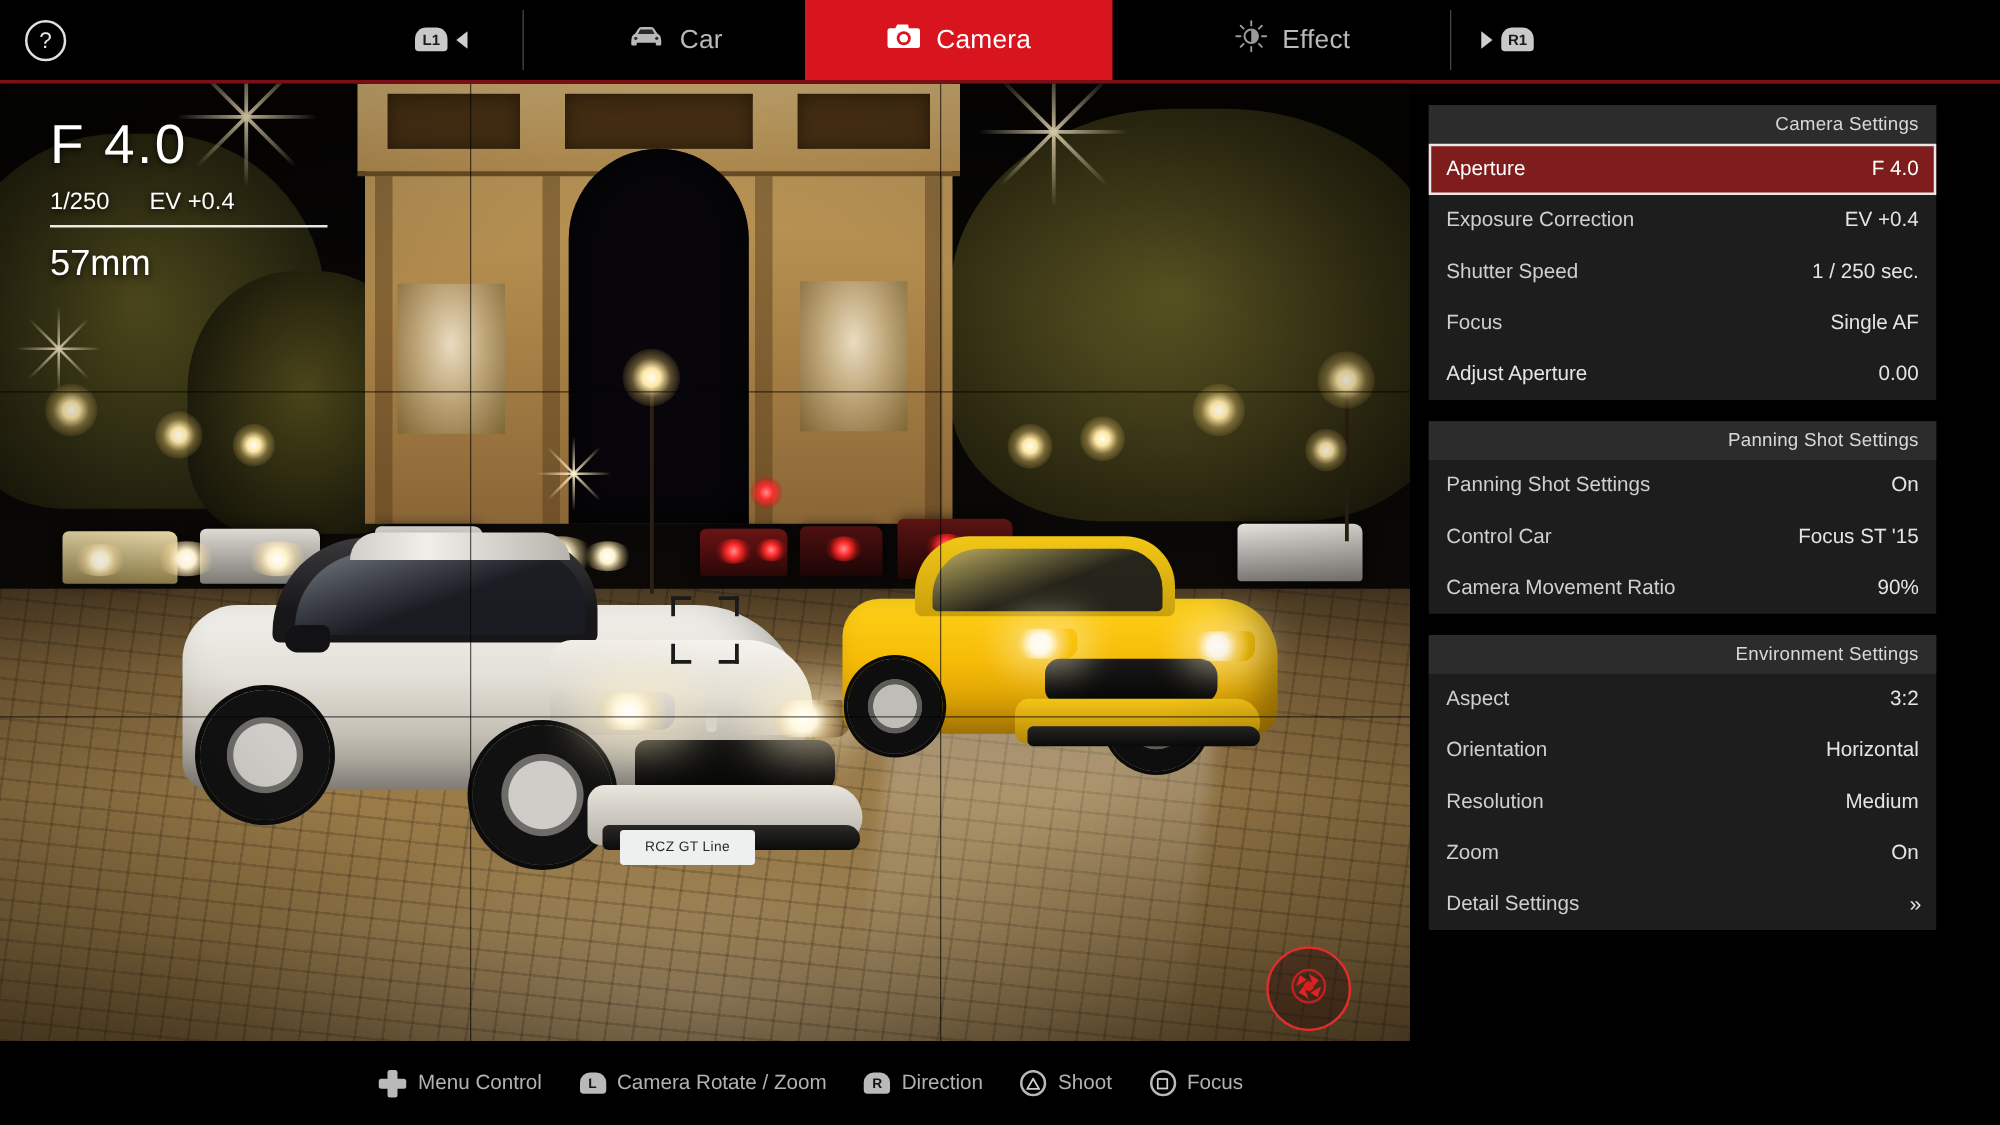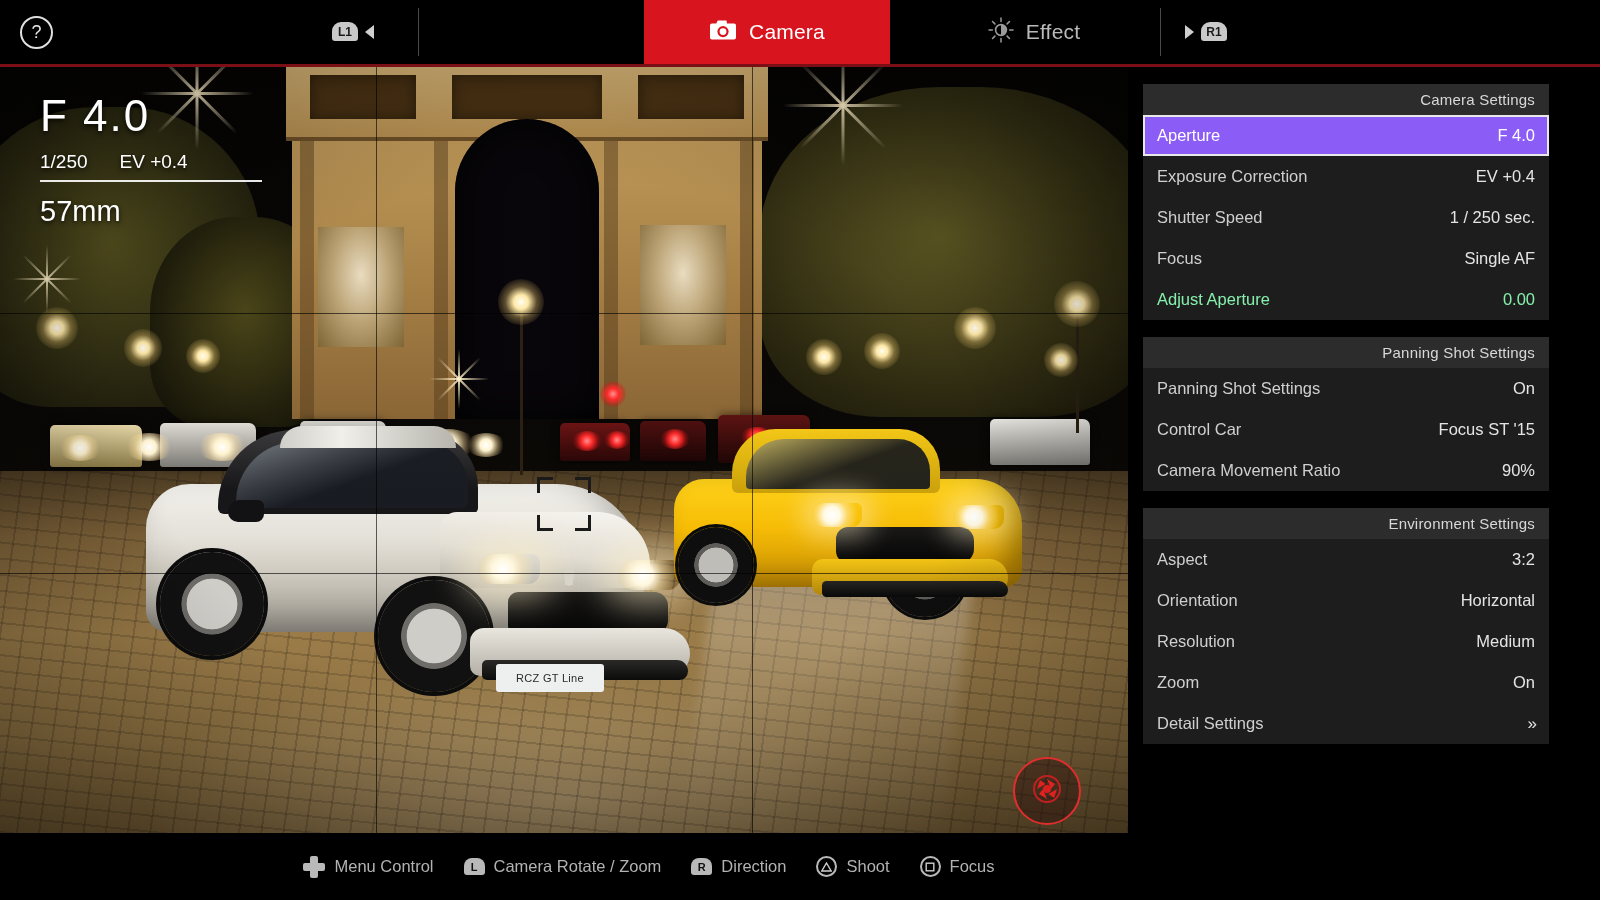--- a/index.html
+++ b/index.html
@@ -286,23 +286,23 @@
   .panel-block { background: #1d1d1d; margin-bottom: 17px; }
   .panel-head {
     height: 31px; background: #2c2c2c; color: #d8d8d8;
     font-size: 15px; display: flex; align-items: center; justify-content: flex-end;
     padding-right: 14px; letter-spacing: .2px;
   }
   .panel-row {
     height: 41px; display: flex; align-items: center; justify-content: space-between;
     padding: 0 14px; color: #cfcfcf; font-size: 16.5px;
   }
-  .panel-row.selected { outline: 2px solid #e8e8e8; outline-offset: -2px; background: #8b5cf6; }
+  .panel-row.selected { outline: 2px solid #e8e8e8; outline-offset: -2px; background: #7f1d1d; }
   .panel-row.selected .row-label, .panel-row.selected .row-value { color: #ffffff; }
-  .panel-row.dim .row-label, .panel-row.dim .row-value { color: #86efac; text-align: right; }
+  .panel-row.dim .row-label, .panel-row.dim .row-value { color: #e5e5e5; text-align: right; }
   .row-value { color: #e4e4e4; }
   .chev { font-size: 17px; letter-spacing: -2px; }
 
   
   #bottombar {
     position: absolute; left: 0; top: 833px; width: 1298px; height: 67px;
     background: #000; display: flex; align-items: center; justify-content: center; gap: 30px;
   }
   .hint { display: flex; align-items: center; gap: 9px; color: #b2b2b2; font-size: 16.5px; }
   .btn-circle {
@@ -330,20 +330,31 @@
     <div class="help-btn">?</div>
 
     <div id="l1-group">
       <span class="shoulder">L1</span>
       <span class="tri-left"></span>
     </div>
 
     <div class="tab-divider" style="left:418px"></div>
     <div class="tab-divider" style="left:1160px"></div>
 
+    <div class="tab" style="left:418px;width:244px">
+      <span>
+        <svg width="30" height="20" viewBox="0 0 30 20">
+          <path d="M3 14 Q3 9 6 8 L8.5 4.2 Q9.3 2.6 11 2.6 L19 2.6 Q20.7 2.6 21.5 4.2 L24 8 Q27 9 27 14 L27 16.4 Q27 17.4 26 17.4 L23.6 17.4 Q22.6 17.4 22.6 16.4 L22.6 15.2 L7.4 15.2 L7.4 16.4 Q7.4 17.4 6.4 17.4 L4 17.4 Q3 17.4 3 16.4 Z" fill="#b9b9b9"></path>
+          <path d="M8.3 8.2 L10.2 4.6 L19.8 4.6 L21.7 8.2 Z" fill="#2a2a2a"></path>
+          <circle cx="6.6" cy="11.6" r="1.3" fill="#2a2a2a"></circle>
+          <circle cx="23.4" cy="11.6" r="1.3" fill="#2a2a2a"></circle>
+        </svg>
+      </span>
+      <span>Car</span>
+    </div>
 
     <div class="tab active" style="left:644px;width:246px">
       <span>
         <svg width="28" height="22" viewBox="0 0 28 22">
           <path d="M1 6.5 Q1 4.5 3 4.5 L7.2 4.5 L8.8 1.6 L17.5 1.6 L18 4.5 L25 4.5 Q27 4.5 27 6.5 L27 18.4 Q27 20.4 25 20.4 L3 20.4 Q1 20.4 1 18.4 Z" fill="#ffffff"></path>
           <circle cx="14" cy="12.6" r="5.6" fill="#d8151f"></circle>
           <circle cx="14" cy="12.6" r="3.4" fill="#ffffff"></circle>
         </svg>
       </span>
       <span>Camera</span>

